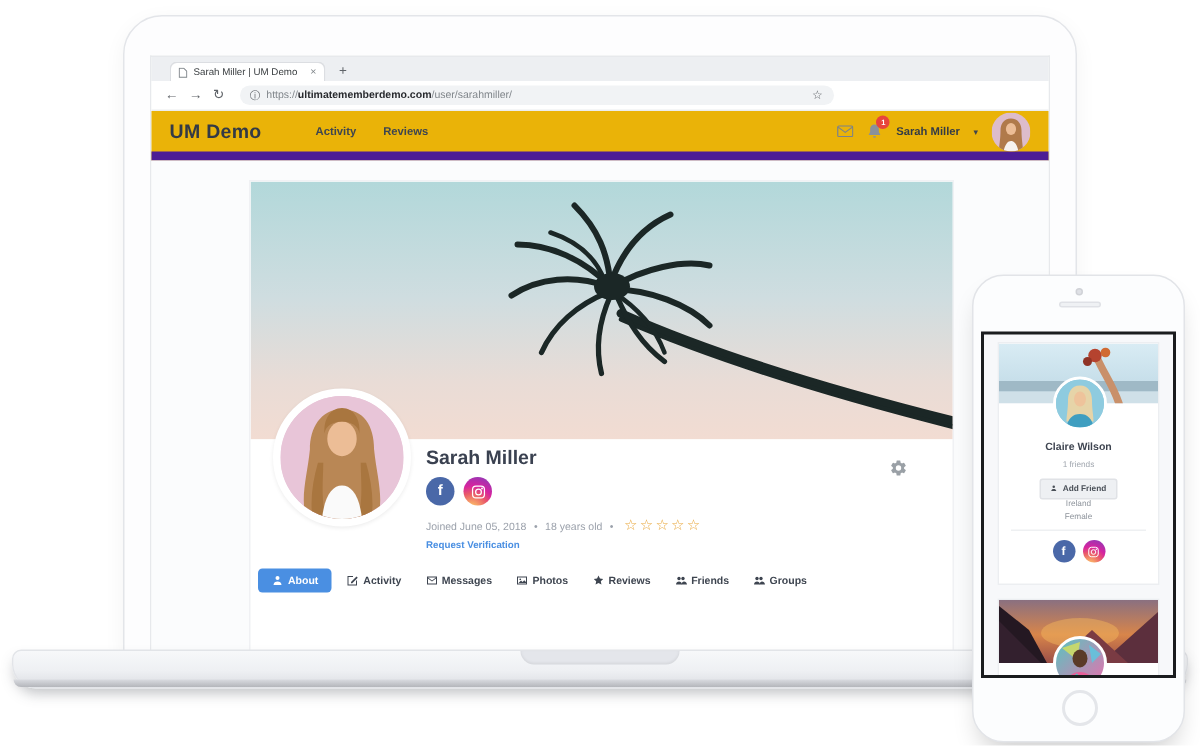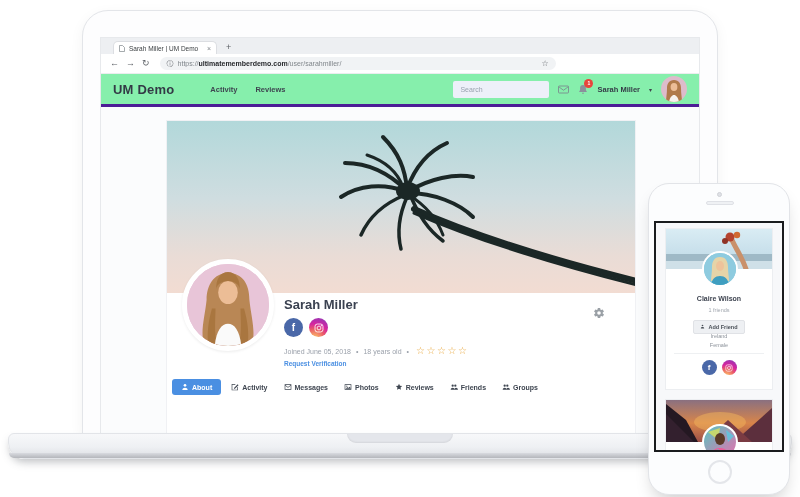--- a/index.html
+++ b/index.html
@@ -25,21 +25,21 @@
             border-bottom:1px solid #ebedef; background:#fff; }
   .navbtn { font-size:9px; color:#5f6368; line-height:1; }
   .omnibox { width:396px; height:13px; background:#f1f3f5; border-radius:7px;
              display:flex; align-items:center; padding:0 7px; gap:4px; margin-left:3px; }
   .info-glyph { font-size:7px; color:#5f6368; }
   .url { font-size:7px; color:#80868b; white-space:nowrap; flex:1; overflow:hidden; }
   .url .dom { color:#27292d; font-weight:bold; }
   .bookmark { font-size:8px; color:#5f6368; }
 
   .siteheader { height:33px; display:flex; align-items:center; padding:0 12px;
-                border-bottom:3px solid #4c1d95; background:#86efac; }
+                border-bottom:6px solid #4c1d95; background:#eab308; }
   .logo { font-size:13px; font-weight:bold; color:#333a46; letter-spacing:.2px; }
   .mainnav { display:flex; gap:18px; margin-left:36px; }
   .navitem { font-size:7.5px; font-weight:bold; color:#3e4550; }
   .hdr-right { margin-left:auto; display:flex; align-items:center; gap:9px; }
   .search { width:96px; height:17px; background:#edf0f9; border:none; border-radius:2px;
             font-size:7px; padding:0 7px; color:#333; font-family:"Liberation Sans",sans-serif; }
   .search::placeholder { color:#9aa3b0; }
   .iconbtn { position:relative; display:flex; align-items:center; }
   .badge { position:absolute; top:-5px; right:-5px; min-width:9px; height:9px; padding:0 2px;
            border-radius:5px; background:#e8453c; color:#fff; font-size:5px; font-weight:bold;
@@ -147,21 +147,20 @@
         </div>
       </div>
 
       <div class="siteheader">
         <span class="logo">UM Demo</span>
         <div class="mainnav">
           <span class="navitem">Activity</span>
           <span class="navitem">Reviews</span>
         </div>
         <div class="hdr-right">
-          <input class="search" placeholder="Search" style="">
           <span class="iconbtn">
             <svg width="11" height="9" viewBox="0 0 22 16">
               <rect x="1" y="1" width="20" height="14" rx="1.5" fill="none" stroke="#7a828c" stroke-width="1.6"></rect>
               <path d="M1.5 2.5 L11 9.5 L20.5 2.5" fill="none" stroke="#7a828c" stroke-width="1.6"></path>
             </svg>
           </span>
           <span class="iconbtn">
             <svg width="10" height="11" viewBox="0 0 24 26">
               <path d="M12 2a7 7 0 0 0-7 7v5l-2.5 5h19L19 14V9a7 7 0 0 0-7-7z" fill="#8a919b"></path>
               <path d="M9.5 21a2.5 2.5 0 0 0 5 0z" fill="#8a919b"></path>

